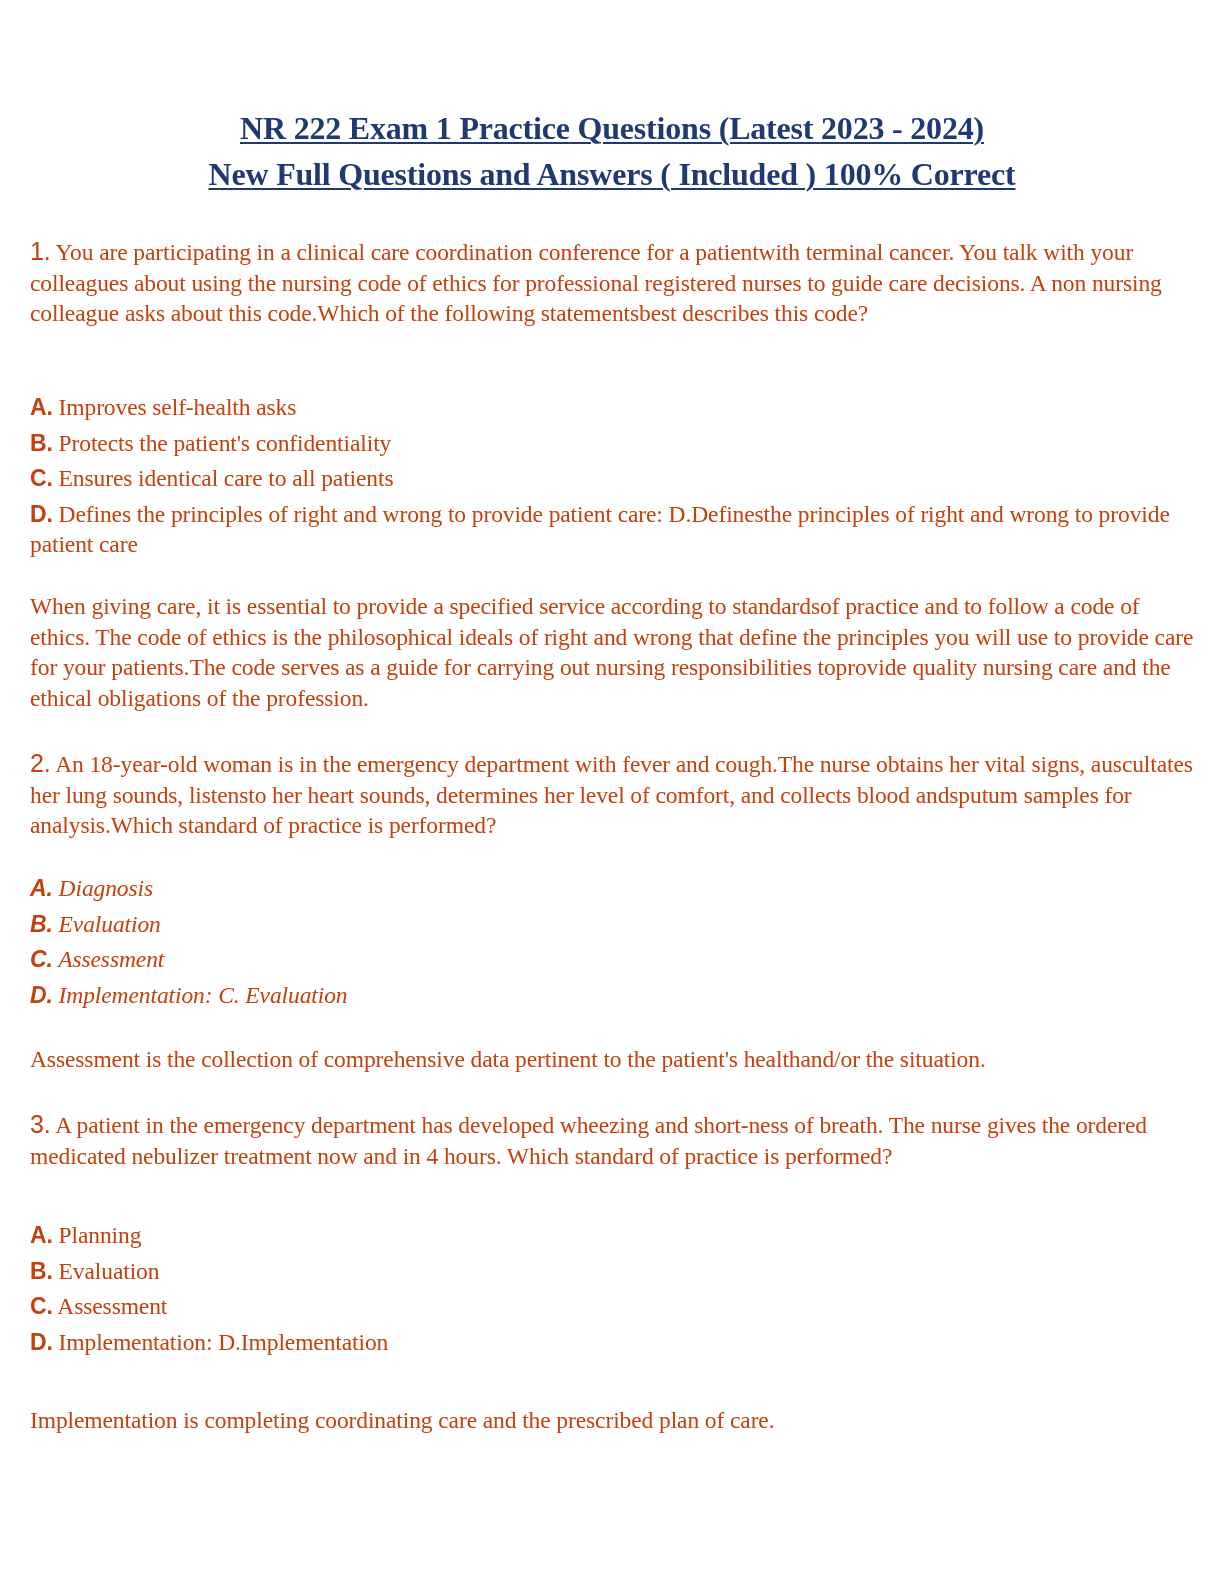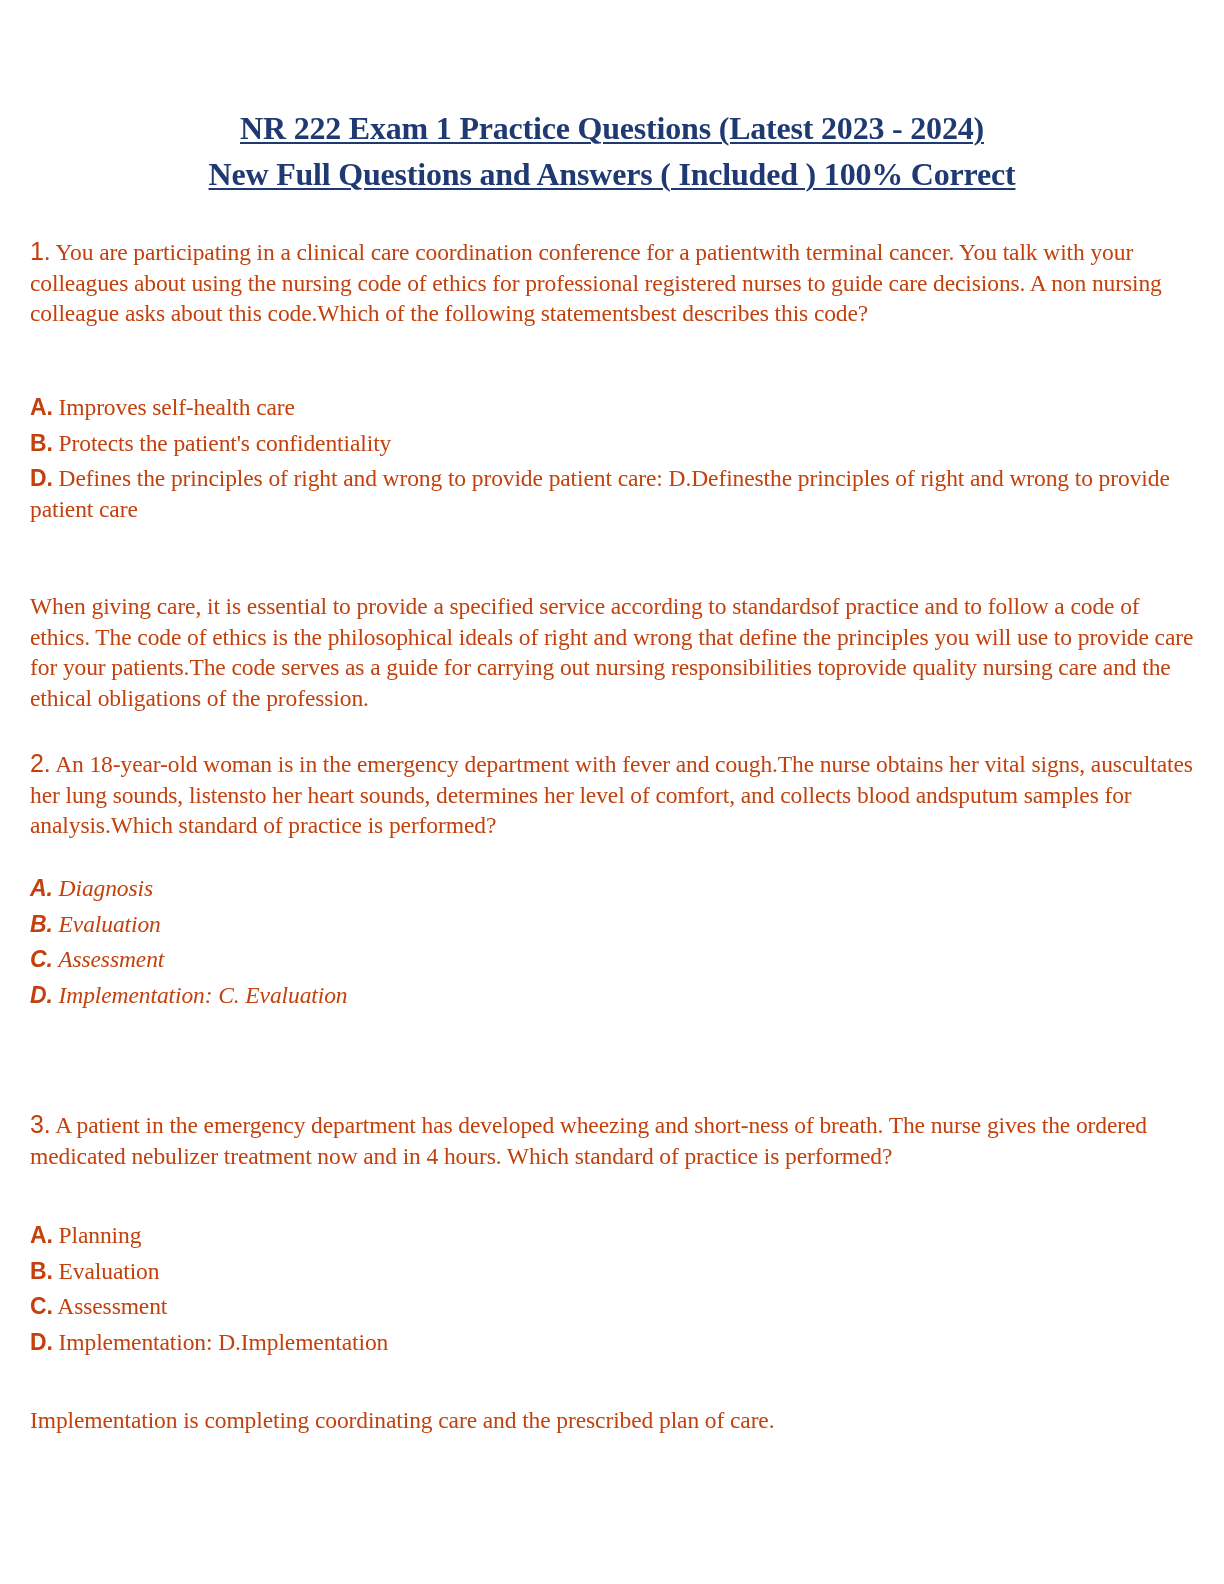--- a/index.html
+++ b/index.html
@@ -31,36 +31,38 @@
 <div class="page">
 
   <div class="title t1">NR 222 Exam 1 Practice Questions (Latest 2023 - 2024)</div>
   <div class="title t2">New Full Questions and Answers ( Included ) 100% Correct</div>
 
   <div class="block" style="top:236px;">
     <span class="qnum">1</span><span class="qnum">.</span>
     <span>You are participating in a clinical care coordination conference for a patientwith terminal cancer. You talk with your colleagues about using the nursing code of ethics for professional registered nurses to guide care decisions. A non nursing colleague asks about this code.Which of the following statementsbest describes this code?</span>
   </div>
   <div class="block" style="top:392px;">
-    <span class="opt"><span class="opt-letter">A.</span> <span>Improves self-health care</span></span>
+    <span class="opt"><span class="opt-letter">A.</span> <span>Improves self-health asks</span></span>
     <span class="opt"><span class="opt-letter">B.</span> <span>Protects the patient's confidentiality</span></span>
+    <span class="opt"><span class="opt-letter">C.</span> <span>Ensures identical care to all patients</span></span>
     <span class="opt"><span class="opt-letter">D.</span> <span>Defines the principles of right and wrong to provide patient care: D.Definesthe principles of right and wrong to provide patient care</span></span>
   </div>
   <div class="block" style="top:591px;">When giving care, it is essential to provide a specified service according to standardsof practice and to follow a code of ethics. The code of ethics is the philosophical ideals of right and wrong that define the principles you will use to provide care for your patients.The code serves as a guide for carrying out nursing responsibilities toprovide quality nursing care and the ethical obligations of the profession.</div>
 
   <div class="block" style="top:748px;">
     <span class="qnum">2</span><span class="qnum">.</span>
     <span>An 18-year-old woman is in the emergency department with fever and cough.The nurse obtains her vital signs, auscultates her lung sounds, listensto her heart sounds, determines her level of comfort, and collects blood andsputum samples for analysis.Which standard of practice is performed?</span>
   </div>
   <div class="block" style="top:873px;font-style:italic;">
     <span class="opt"><span class="opt-letter">A.</span> <span>Diagnosis</span></span>
     <span class="opt"><span class="opt-letter">B.</span> <span>Evaluation</span></span>
     <span class="opt"><span class="opt-letter">C.</span> <span>Assessment</span></span>
     <span class="opt"><span class="opt-letter">D.</span> <span>Implementation: C. Evaluation</span></span>
   </div>
+  <div class="block" style="top:1044px;">Assessment is the collection of comprehensive data pertinent to the patient's healthand/or the situation.</div>
 
   <div class="block" style="top:1109px;">
     <span class="qnum">3</span><span class="qnum">.</span>
     <span>A patient in the emergency department has developed wheezing and short-ness of breath. The nurse gives the ordered medicated nebulizer treatment now and in 4 hours. Which standard of practice is performed?</span>
   </div>
   <div class="block" style="top:1220px;">
     <span class="opt"><span class="opt-letter">A.</span> <span>Planning</span></span>
     <span class="opt"><span class="opt-letter">B.</span> <span>Evaluation</span></span>
     <span class="opt"><span class="opt-letter">C.</span> <span>Assessment</span></span>
     <span class="opt"><span class="opt-letter">D.</span> <span>Implementation: D.Implementation</span></span>

